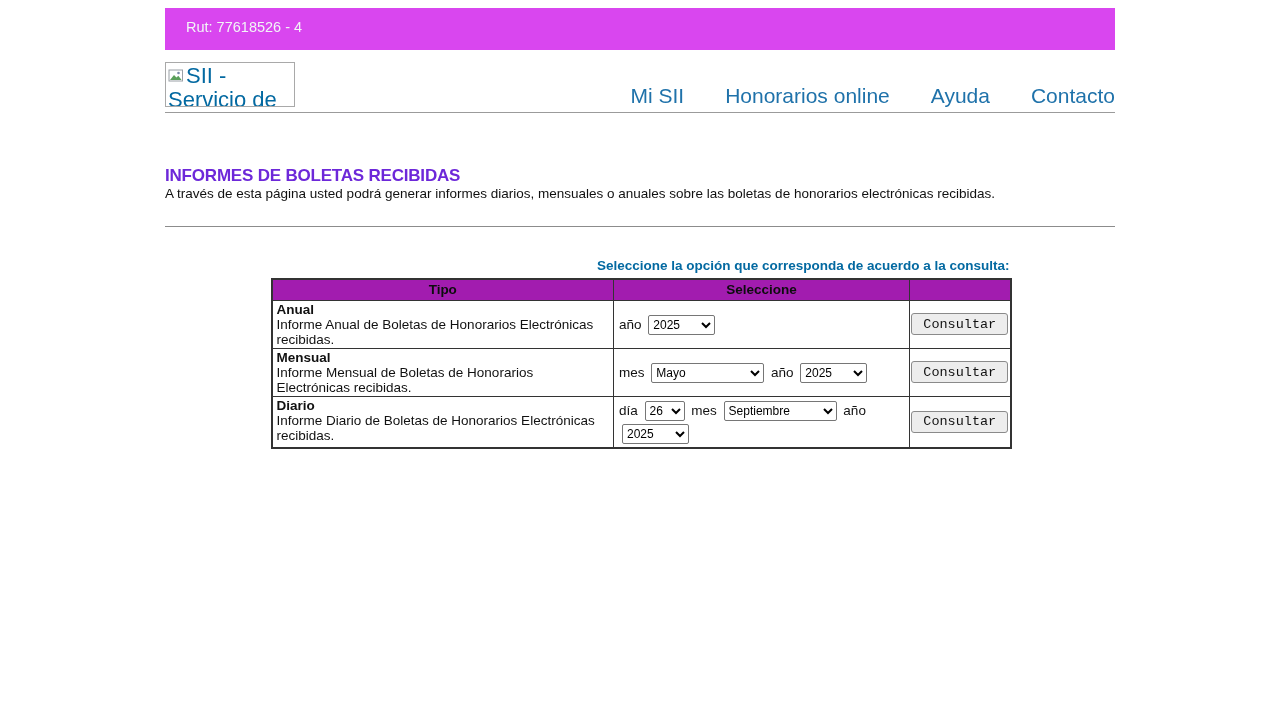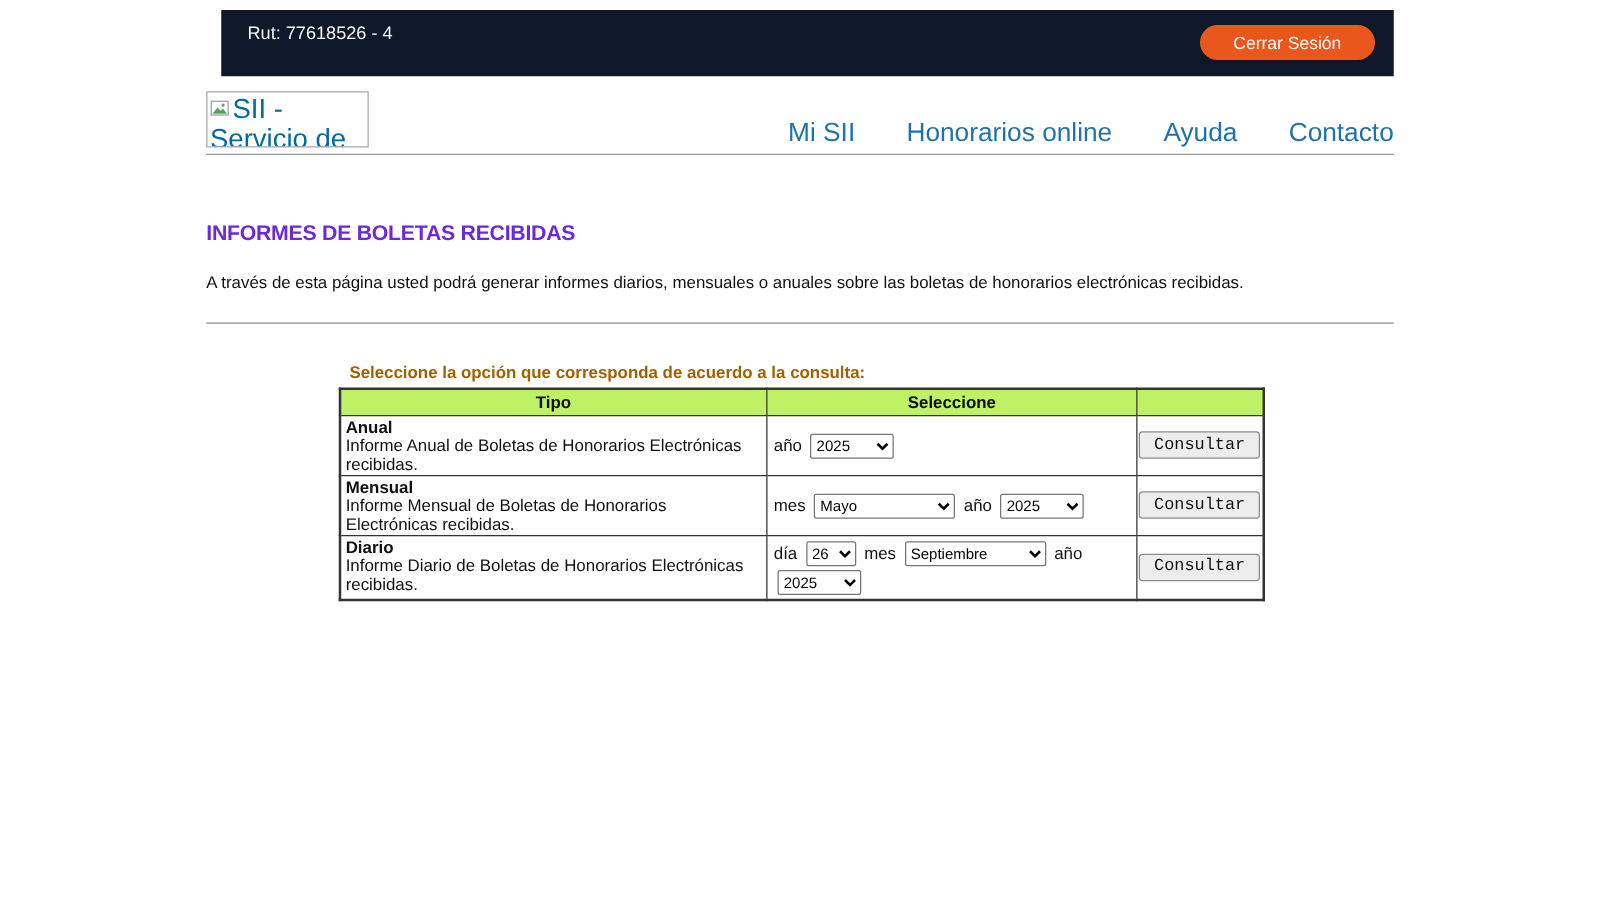--- a/index.html
+++ b/index.html
@@ -7,24 +7,23 @@
   body {
     width: 1280px; height: 720px;
     font-family: "Liberation Sans", sans-serif;
     color: #111111;
   }
   .container { width: 950px; margin: 0 auto; }
 
   
   .topbar {
     margin-top: 8px;
-    height: 53px;
-    background: #0f172a;
+    height: 42px;
+    background: #d946ef;
     position: relative;
-    margin-left: 12px;
   }
   .rut {
     color: #f2f5f7;
     font-size: 14.5px;
     padding: 11px 0 0 21px;
     display: inline-block;
   }
   .logout-btn {
     position: absolute;
     right: 15px; top: 12px;
@@ -74,51 +73,52 @@
 
   
   .page-title {
     margin: 53px 0 0 0;
     font-size: 17px;
     font-weight: bold;
     letter-spacing: -0.2px;
     color: #6d28d9;
   }
   .page-desc {
-    margin: 21px 0 0 0;
+    margin: 0 0 0 0;
     font-size: 13.5px;
     color: #111111;
   }
   .divider {
     border: none;
     border-top: 1px solid #8c8c8c;
     margin: 25px 0 0 0;
   }
 
   
   .table-wrap { width: 739px; margin: 31px auto 0 auto; }
   .table-caption {
     font-weight: bold;
     font-size: 13.5px;
     padding-left: 9px;
     margin-bottom: 5px;
-    color: #a16207;
+    color: #0369a1;
+    text-align: right;
   }
   table.reports {
     border-collapse: collapse;
     width: 739px;
     border: 2px solid #333333;
     table-layout: fixed;
   }
   table.reports th, table.reports td {
     border: 1px solid #333333;
     font-size: 13.5px;
   }
   table.reports th {
-    background: #bef264;
+    background: #a21caf;
     height: 21px;
     font-weight: bold;
     text-align: center;
     padding: 0;
     color: #0d0d0d;
   }
   td.c1 { padding: 1px 4px; line-height: 15px; vertical-align: top; height: 46px; }
   td.c1 .row-type { display: block; font-weight: bold; font-size: 13.5px; }
   td.c2 { padding: 2px 5px; vertical-align: middle; line-height: 23px; }
   td.c3 { text-align: center; vertical-align: middle; }
@@ -149,21 +149,20 @@
     cursor: pointer;
   }
 </style>
 </head>
 <body>
 
 <div class="container">
 
   <div class="topbar">
     <span class="rut">Rut: 77618526 - 4</span>
-    <button class="logout-btn">Cerrar Sesión</button>
   </div>
 
   <div class="brandrow">
     <div class="logo-box">
       <svg width="17" height="15" viewBox="0 0 17 15" aria-hidden="true">
         <rect x="1" y="2" width="13.5" height="11" fill="#ffffff" stroke="#9aa0a6" stroke-width="1"></rect>
         <path d="M2 12 L6 7 L8.5 9.6 L10.3 7.8 L13.6 12 Z" fill="#5ba05b"></path>
         <circle cx="10.5" cy="5" r="1.3" fill="#7a8aa8"></circle>
       </svg><span>SII - Servicio de</span>
     </div>

